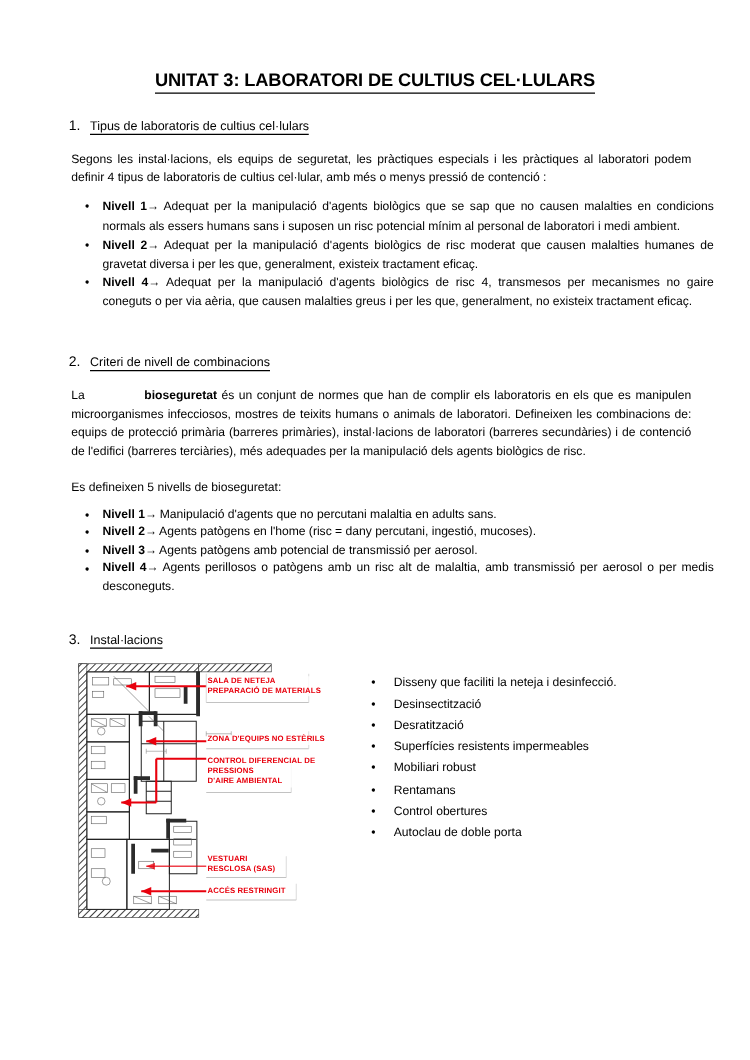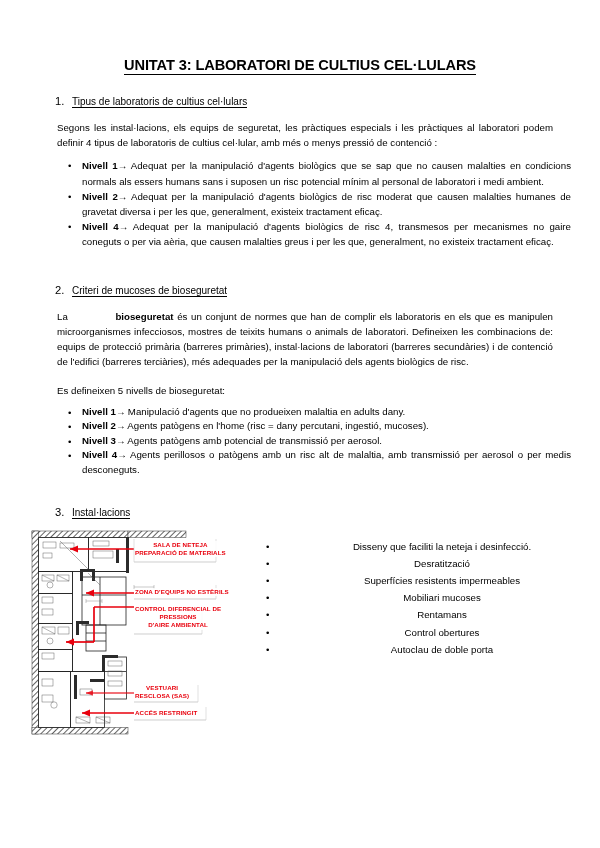--- a/index.html
+++ b/index.html
@@ -109,23 +109,22 @@
   .sp-12 { height: 12px; }
   .sp-14 { height: 14px; }
   .sp-22 { height: 22px; }
   .sp-28 { height: 28px; }
   .sp-34 { height: 34px; }
 
   
   .sec3-wrap {
     display: flex;
     align-items: flex-start;
-    padding-left: 30px;
+    padding-left: 61px;
     padding-top: 10px;
-    text-align: center;
   }
   .plan-col {
     flex: 0 0 188px;
     width: 188px;
   }
   .list-col {
     flex: 1 1 auto;
     padding-left: 46px;
     padding-top: 9px;
   }
@@ -194,35 +193,35 @@
   <ul class="bullets">
     <li><span class="lvl">Nivell 1</span><span class="arrow">→</span> <span>Adequat per la manipulació d'agents biològics que se sap que no causen malalties en condicions normals als essers humans sans i suposen un risc potencial mínim al personal de laboratori i medi ambient.</span></li>
     <li><span class="lvl">Nivell 2</span><span class="arrow">→</span> <span>Adequat per la manipulació d'agents biològics de risc moderat que causen malalties humanes de gravetat diversa i per les que, generalment, existeix tractament eficaç.</span></li>
     <li><span class="lvl">Nivell 4</span><span class="arrow">→</span> <span>Adequat per la manipulació d'agents biològics de risc 4, transmesos per mecanismes no gaire coneguts o per via aèria, que causen malalties greus i per les que, generalment, no existeix tractament eficaç.</span></li>
   </ul>
 
   <div class="sp-34"></div>
 
   <div class="section-head">
     <span class="section-num">2.</span>
-    <span class="section-title">Criteri de mucoses de bioseguretat</span>
+    <span class="section-title">Criteri de nivell de combinacions</span>
   </div>
 
   <div class="sp-12"></div>
 
   <p class="body-text"><span>La </span><b>bioseguretat</b><span> és un conjunt de normes que han de complir els laboratoris en els que es manipulen microorganismes infecciosos, mostres de teixits humans o animals de laboratori. Defineixen les combinacions de: equips de protecció primària (barreres primàries), instal·lacions de laboratori (barreres secundàries) i de contenció de l'edifici (barreres terciàries), més adequades per la manipulació dels agents biològics de risc.</span></p>
 
   <div class="sp-14"></div>
 
   <p class="body-text">Es defineixen 5 nivells de bioseguretat:</p>
 
   <div class="sp-6"></div>
 
   <ul class="bullets tight">
-    <li><span class="lvl">Nivell 1</span><span class="arrow">→</span> <span>Manipulació d'agents que no produeixen malaltia en adults dany.</span></li>
+    <li><span class="lvl">Nivell 1</span><span class="arrow">→</span> <span>Manipulació d'agents que no percutani malaltia en adults sans.</span></li>
     <li><span class="lvl">Nivell 2</span><span class="arrow">→</span> <span>Agents patògens en l'home (risc = dany percutani, ingestió, mucoses).</span></li>
     <li><span class="lvl">Nivell 3</span><span class="arrow">→</span> <span>Agents patògens amb potencial de transmissió per aerosol.</span></li>
     <li><span class="lvl">Nivell 4</span><span class="arrow">→</span> <span>Agents perillosos o patògens amb un risc alt de malaltia, amb transmissió per aerosol o per medis desconeguts.</span></li>
   </ul>
 
   <div class="sp-28"></div>
 
   <div class="section-head">
     <span class="section-num">3.</span>
     <span class="section-title">Instal·lacions</span>
@@ -383,23 +382,24 @@
 
         <div class="fp-label" style="left:105px; top:180px;">
           <div>ACCÉS RESTRINGIT</div>
         </div>
       </div>
     </div>
 
     <div class="list-col">
       <ul class="plain">
         <li>Disseny que faciliti la neteja i desinfecció.</li>
+        <li>Desinsectització</li>
         <li>Desratització</li>
         <li>Superfícies resistents impermeables</li>
-        <li>Mobiliari mucoses</li>
+        <li>Mobiliari robust</li>
         <li>Rentamans</li>
         <li>Control obertures</li>
         <li>Autoclau de doble porta</li>
       </ul>
     </div>
 
   </div>
 
 </div>
 

